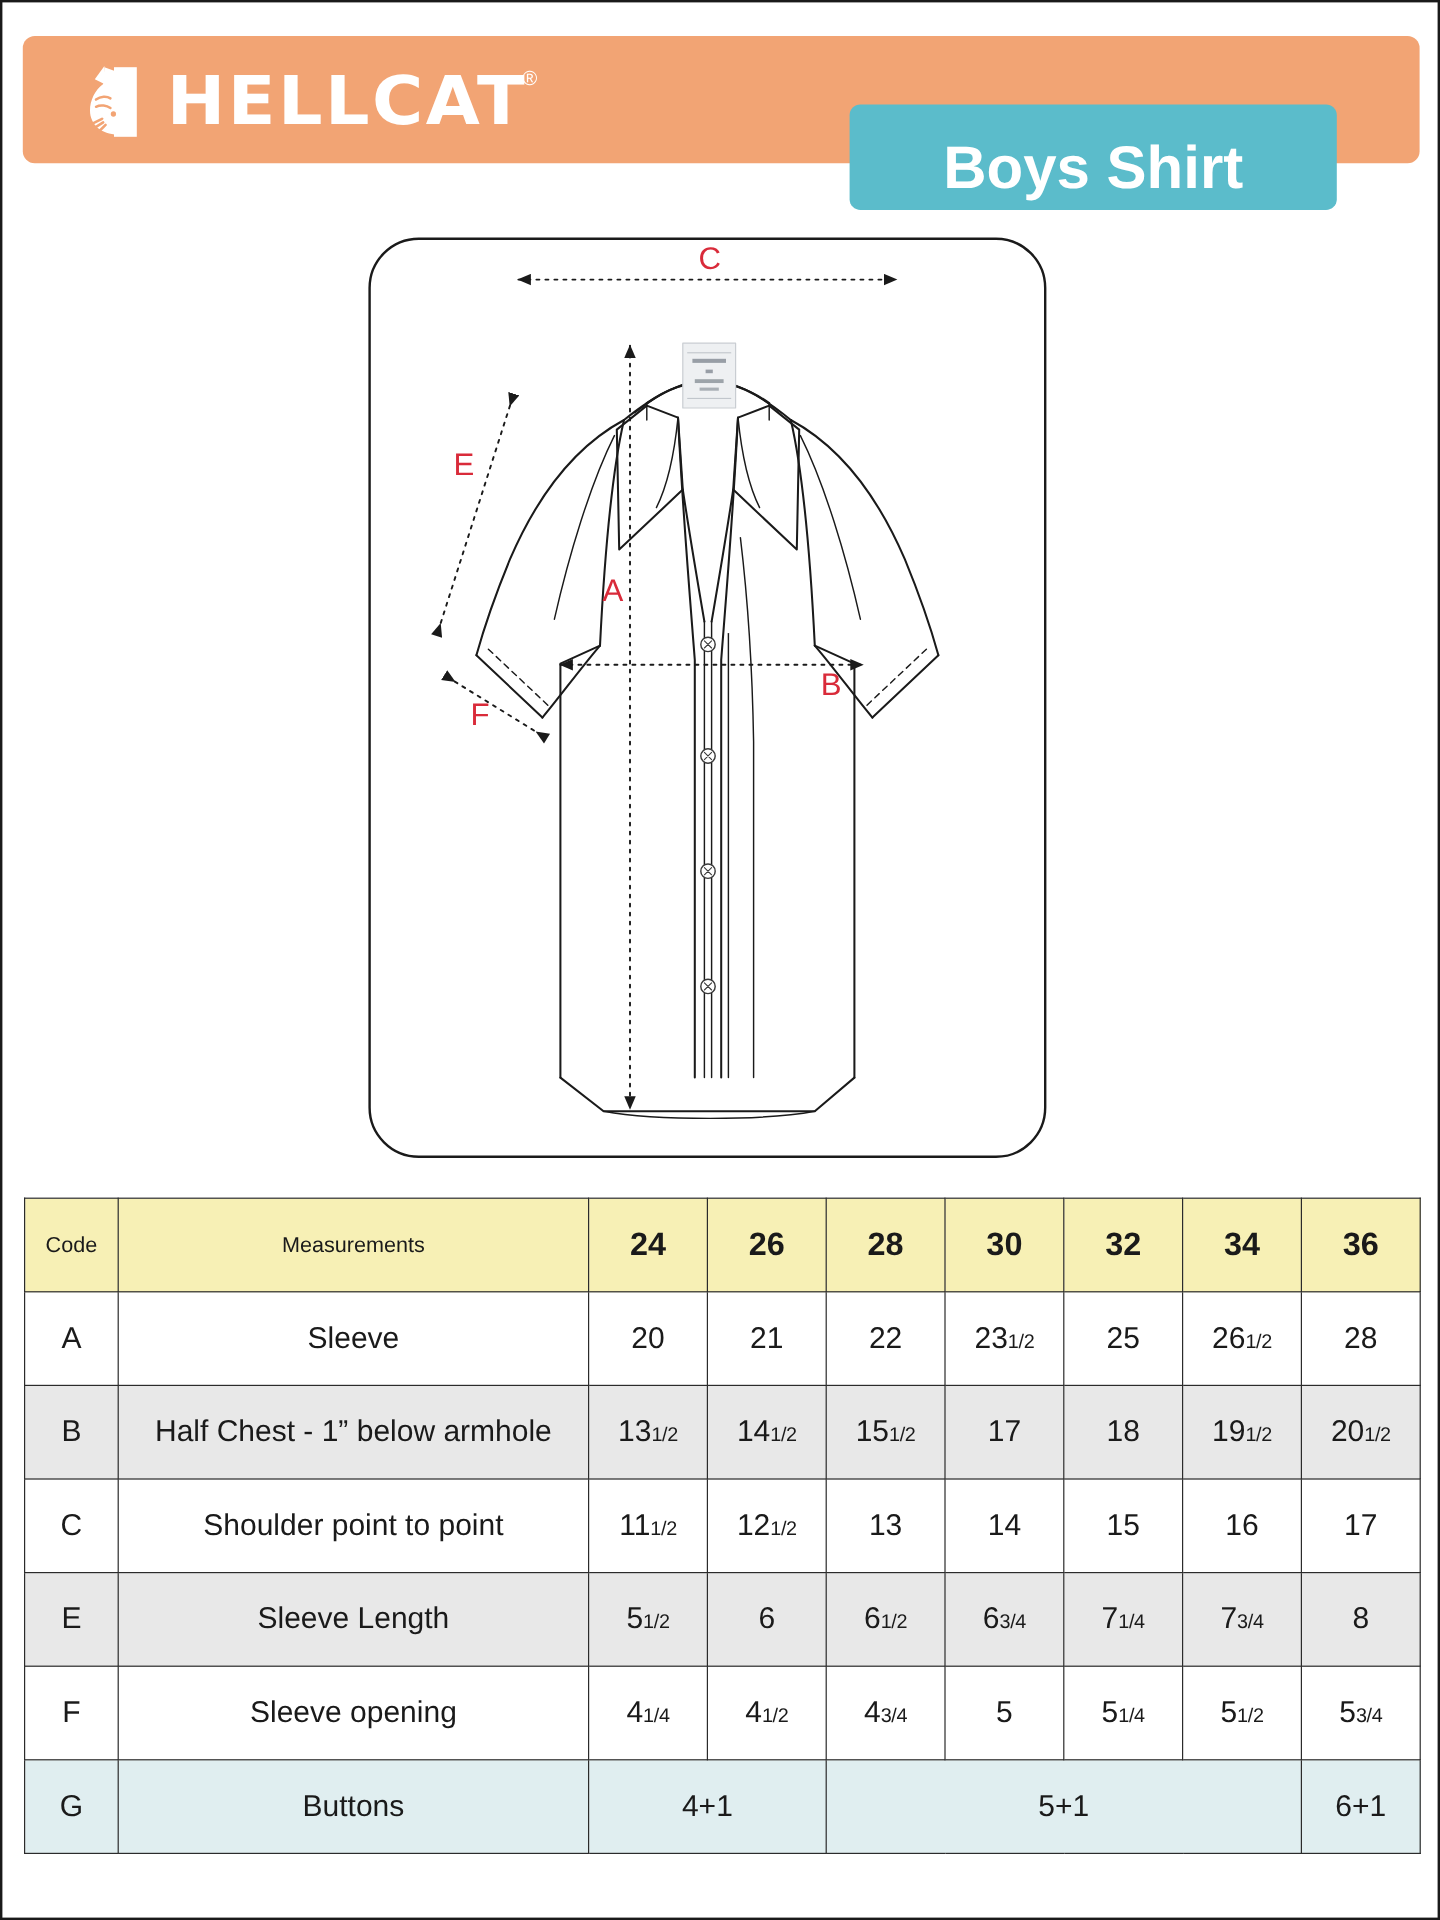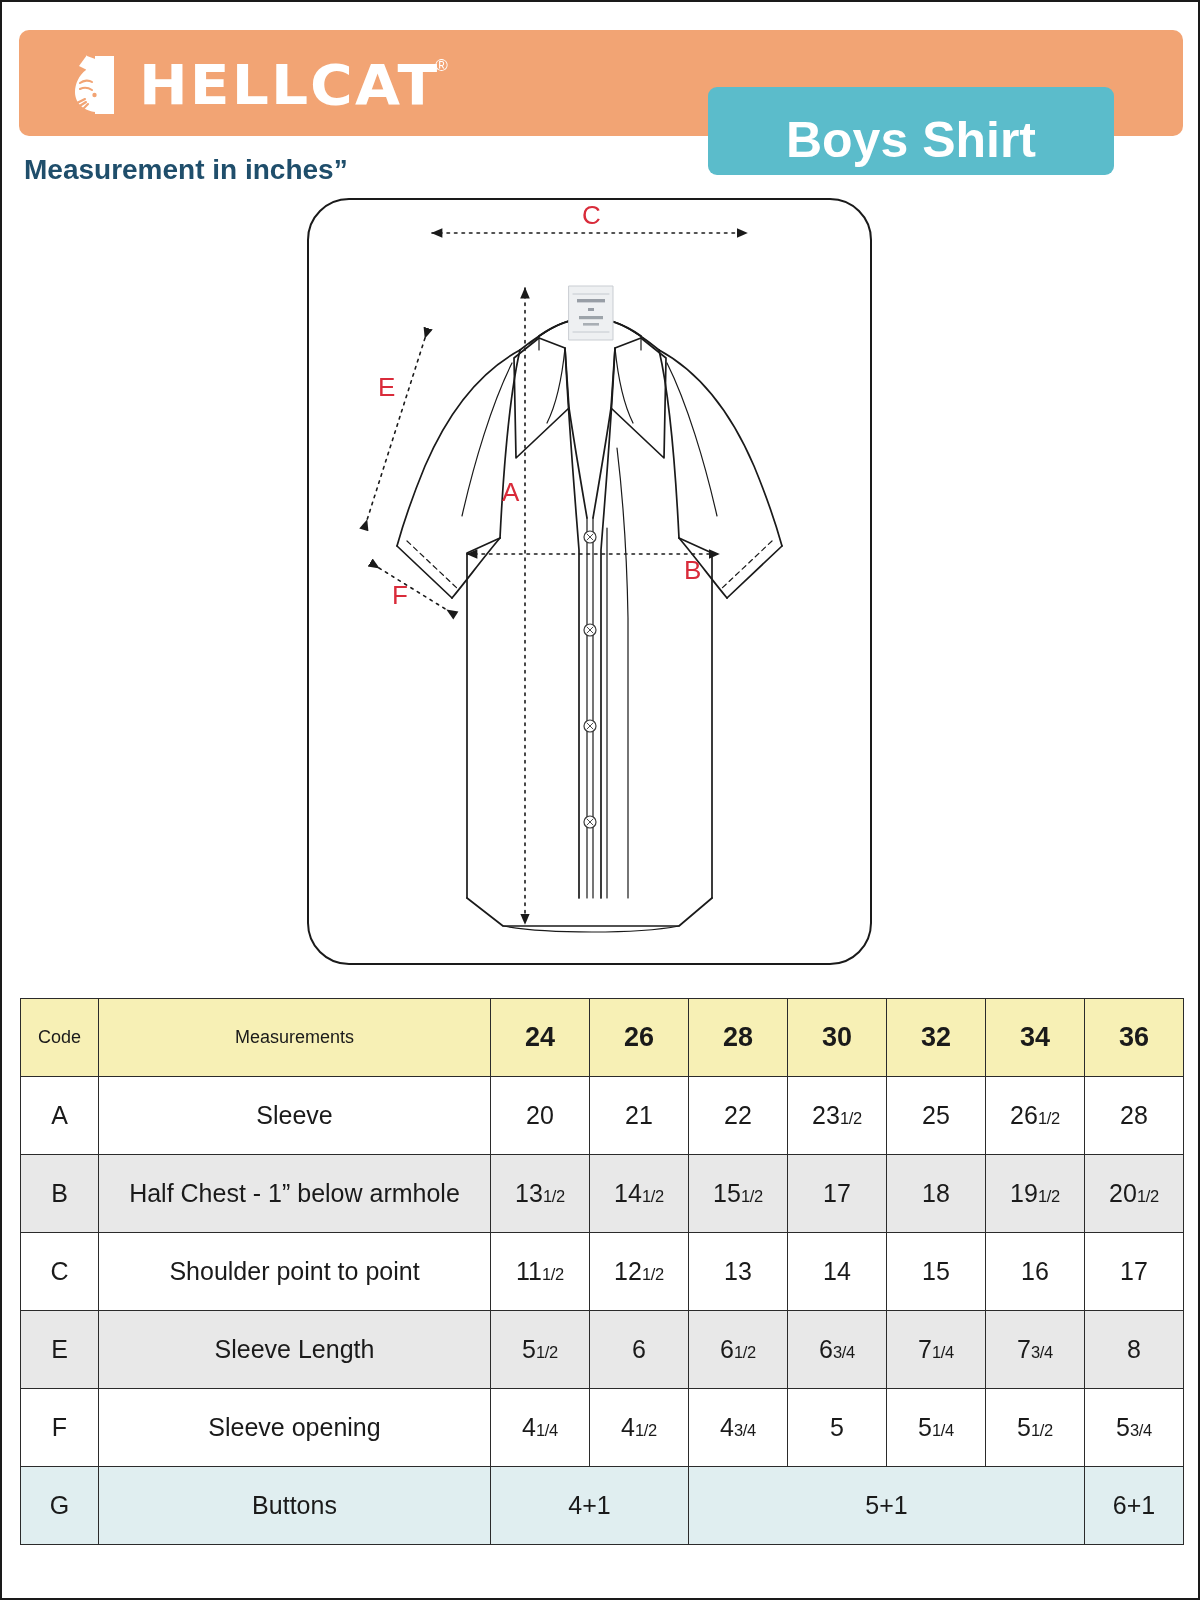--- a/index.html
+++ b/index.html
@@ -222,21 +222,20 @@
         <span id="wordmark-text">HELLCAT</span>
         <span id="reg-mark">®</span>
       </div>
     </div>
   </div>
 
   <div id="title-badge">
     <span id="title-badge-label">Boys Shirt</span>
   </div>
 
-  <div id="unit-note">Measurement in inches”</div>
 
   <div id="diagram-box"></div>
 
   <svg id="shirt-svg" viewBox="0 0 565 767" aria-hidden="true">
     <g fill="none" stroke="#1a1a1a" stroke-width="1.7" stroke-linejoin="round" stroke-linecap="round">
 
       <path d="M213 152 C176 172 143 210 118 268 C104 302 95 330 90 348"></path>
 
       <path d="M90 348 L145 400"></path>
       <path d="M145 400 C160 382 176 360 193 340"></path>

